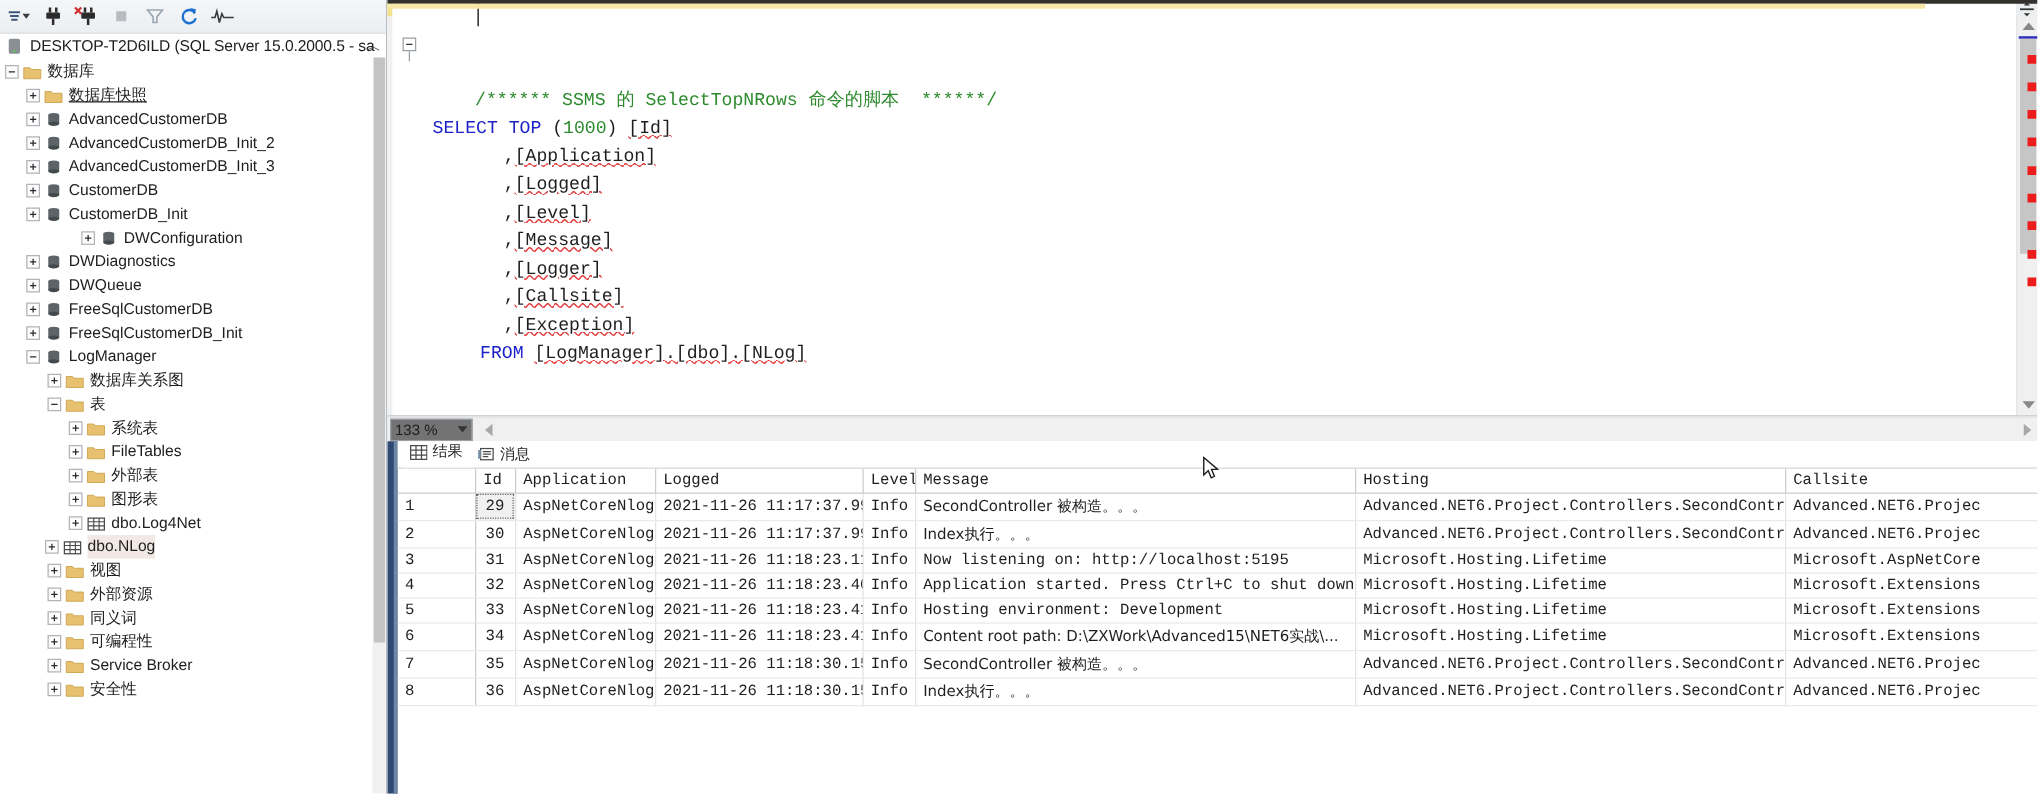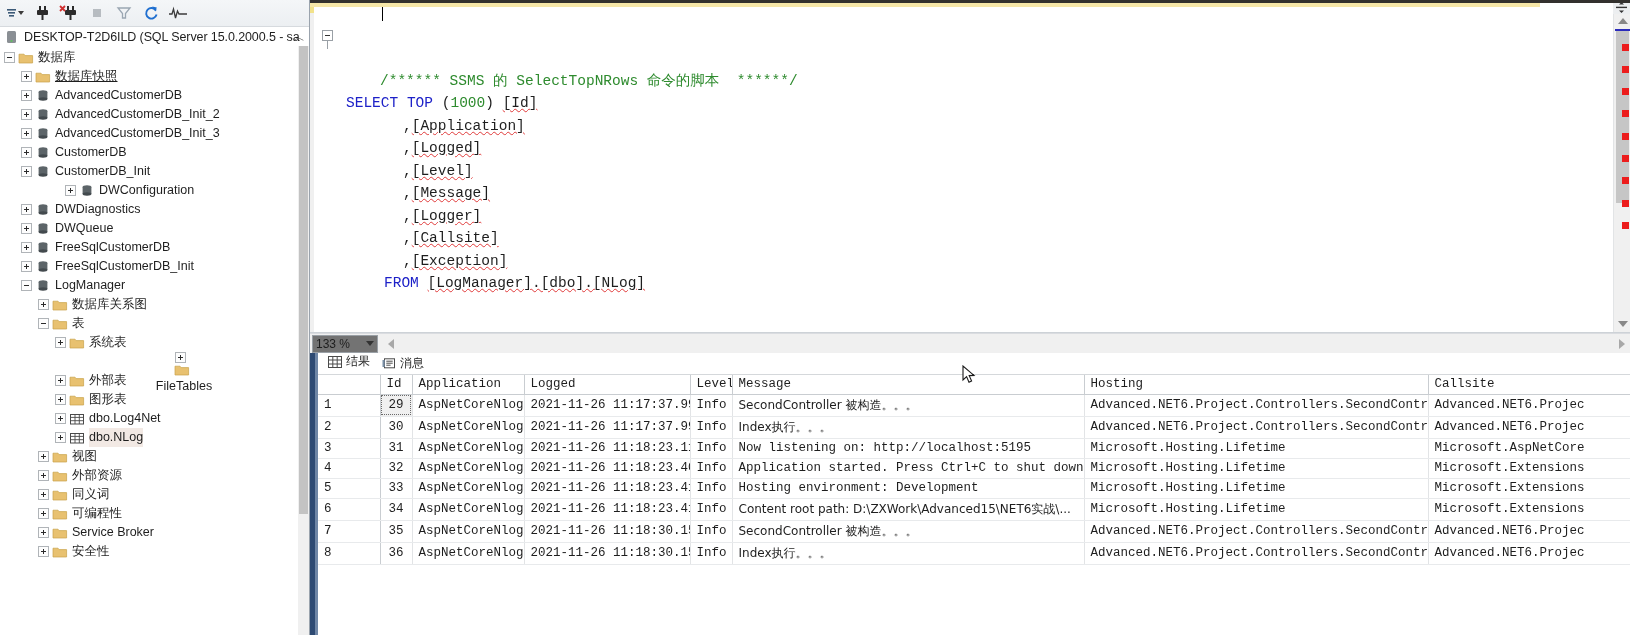--- a/index.html
+++ b/index.html
@@ -462,21 +462,21 @@
         </div>
         <div class="tnode" style="padding-left: 55px;">
           <span class="exp plus"></span>
           <span style="display: flex;">
             <svg class="ico" viewBox="0 0 16 14">
               <path d="M1 3.2 L6 3.2 L7.2 4.6 L14.6 4.6 L14.6 12 L1 12 Z" fill="#e8c170" stroke="#c9a249" stroke-width="0.7"></path>
             </svg>
           </span>
           <span class="lbl">系统表</span>
         </div>
-        <div class="tnode" style="padding-left: 55px; flex-direction: column;">
+        <div class="tnode" style="padding-left: 55px;">
           <span class="exp plus"></span>
           <span style="display: flex;">
             <svg class="ico" viewBox="0 0 16 14">
               <path d="M1 3.2 L6 3.2 L7.2 4.6 L14.6 4.6 L14.6 12 L1 12 Z" fill="#e8c170" stroke="#c9a249" stroke-width="0.7"></path>
             </svg>
           </span>
           <span class="lbl">FileTables</span>
         </div>
         <div class="tnode" style="padding-left: 55px;">
           <span class="exp plus"></span>
@@ -502,21 +502,21 @@
             <svg class="ico" viewBox="0 0 16 14">
               <rect x="1.5" y="2.5" width="13" height="9.5" fill="#fff" stroke="#4a4a4a" stroke-width="1"></rect>
               <line x1="1.5" y1="5.4" x2="14.5" y2="5.4" stroke="#4a4a4a" stroke-width="0.9"></line>
               <line x1="1.5" y1="8.7" x2="14.5" y2="8.7" stroke="#4a4a4a" stroke-width="0.9"></line>
               <line x1="6" y1="2.5" x2="6" y2="12" stroke="#4a4a4a" stroke-width="0.9"></line>
               <line x1="10.3" y1="2.5" x2="10.3" y2="12" stroke="#4a4a4a" stroke-width="0.9"></line>
             </svg>
           </span>
           <span class="lbl">dbo.Log4Net</span>
         </div>
-        <div class="tnode sel" style="padding-left: 55px; text-align: right;">
+        <div class="tnode sel" style="padding-left: 36px; text-align: right;">
           <span class="exp plus"></span>
           <span style="display: flex;">
             <svg class="ico" viewBox="0 0 16 14">
               <rect x="1.5" y="2.5" width="13" height="9.5" fill="#fff" stroke="#4a4a4a" stroke-width="1"></rect>
               <line x1="1.5" y1="5.4" x2="14.5" y2="5.4" stroke="#4a4a4a" stroke-width="0.9"></line>
               <line x1="1.5" y1="8.7" x2="14.5" y2="8.7" stroke="#4a4a4a" stroke-width="0.9"></line>
               <line x1="6" y1="2.5" x2="6" y2="12" stroke="#4a4a4a" stroke-width="0.9"></line>
               <line x1="10.3" y1="2.5" x2="10.3" y2="12" stroke="#4a4a4a" stroke-width="0.9"></line>
             </svg>
           </span>

